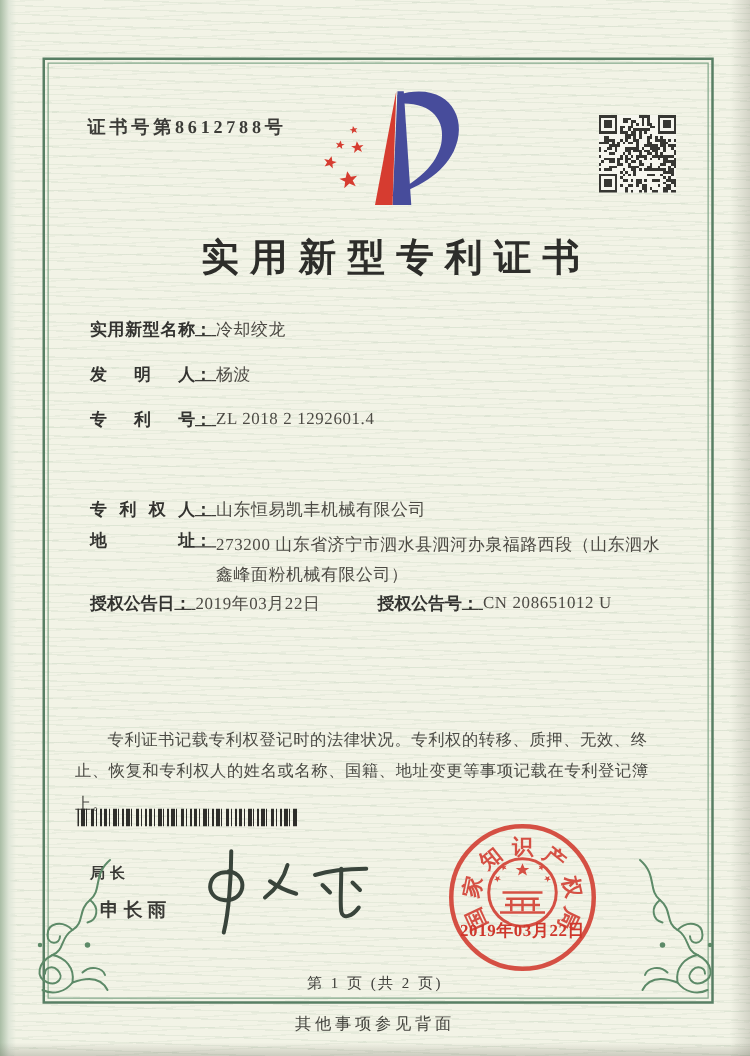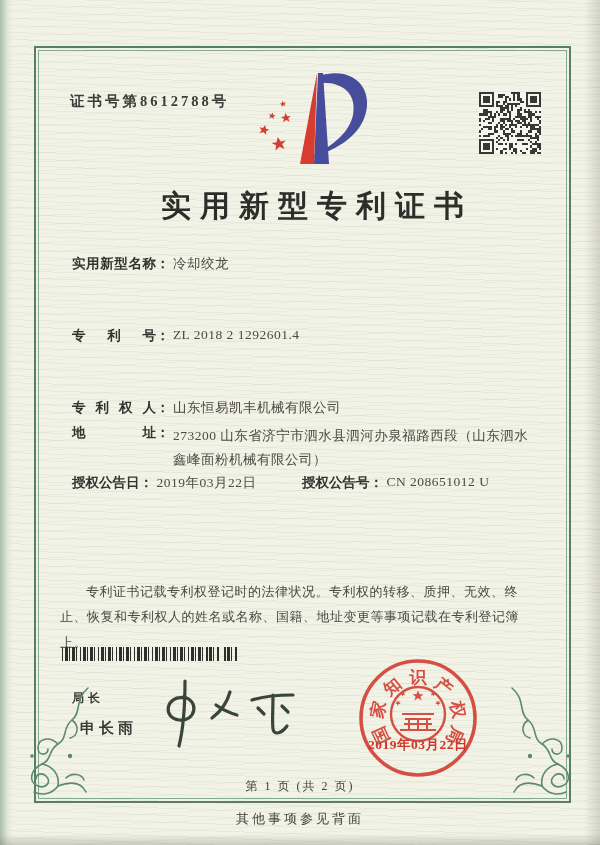--- a/index.html
+++ b/index.html
@@ -13,21 +13,21 @@
     background:linear-gradient(90deg,#a9bda5,#dfe6d8 55%,rgba(255,255,255,0));}
   .edge-right{position:absolute;right:0;top:0;width:16px;height:100%;
     background:linear-gradient(90deg,rgba(0,0,0,0),rgba(130,130,118,0.28));}
   .edge-bottom{position:absolute;left:0;bottom:0;width:100%;height:11px;
     background:linear-gradient(180deg,rgba(0,0,0,0),rgba(120,120,106,0.32));}
   .frame{position:absolute;left:34px;top:46px;width:533px;height:753px;border:2px solid #587f64;}
   .frame-inner{position:absolute;inset:2px;border:1px solid #84a98c;}
   .cert-no{position:absolute;left:70px;top:92px;font-size:14.5px;letter-spacing:3px;color:#3c3c38;font-weight:600;}
   .title{position:absolute;left:0;top:186px;width:100%;text-align:center;font-size:30px;
     font-weight:700;letter-spacing:9px;color:#2d2d2a;padding-left:17px;}
-  .frow{position:absolute;left:72px;font-size:13.5px;color:#3e3e3a;}
+  .frow{position:absolute;left:72px;font-size:13.5px;color:#3e3e3a;text-decoration:underline;}
   .lab{display:inline-block;width:84px;text-align:justify;text-align-last:justify;font-weight:600;color:#333330;vertical-align:top;}
   .colon{font-weight:600;color:#333330;vertical-align:top;}
   .val{color:#4c4a44;letter-spacing:0.5px;vertical-align:top;display:inline-block;}
   .val-wrap{width:358px;line-height:1.75;}
   .para{position:absolute;left:60px;width:484px;font-size:13px;line-height:1.95;color:#4a4a44;
     text-indent:2em;letter-spacing:0.5px;}
   .barcode{position:absolute;left:62px;top:647px;width:176px;height:14px;
     background-image:repeating-linear-gradient(90deg,
       #2e2e2a 0 1.5px, rgba(0,0,0,0) 1.5px 3px,
       #2e2e2a 3px 6px, rgba(0,0,0,0) 6px 7px,
@@ -110,20 +110,24 @@
         <path d="M15 0h1v1h-1zM16 0h1v1h-1zM17 0h1v1h-1zM18 0h1v1h-1zM9 1h1v1h-1zM10 1h1v1h-1zM11 1h1v1h-1zM16 1h1v1h-1zM18 1h1v1h-1zM9 2h1v1h-1zM10 2h1v1h-1zM12 2h1v1h-1zM13 2h1v1h-1zM16 2h1v1h-1zM18 2h1v1h-1zM12 3h1v1h-1zM14 3h1v1h-1zM16 3h1v1h-1zM18 3h1v1h-1zM19 3h1v1h-1zM8 4h1v1h-1zM9 4h1v1h-1zM11 4h1v1h-1zM12 4h1v1h-1zM19 4h1v1h-1zM20 4h1v1h-1zM8 5h1v1h-1zM11 5h1v1h-1zM13 5h1v1h-1zM14 5h1v1h-1zM15 5h1v1h-1zM16 5h1v1h-1zM17 5h1v1h-1zM18 5h1v1h-1zM8 6h1v1h-1zM9 6h1v1h-1zM10 6h1v1h-1zM12 6h1v1h-1zM13 6h1v1h-1zM15 6h1v1h-1zM17 6h1v1h-1zM10 7h1v1h-1zM11 7h1v1h-1zM12 7h1v1h-1zM13 7h1v1h-1zM15 7h1v1h-1zM19 7h1v1h-1zM2 8h1v1h-1zM3 8h1v1h-1zM10 8h1v1h-1zM11 8h1v1h-1zM13 8h1v1h-1zM15 8h1v1h-1zM18 8h1v1h-1zM19 8h1v1h-1zM21 8h1v1h-1zM23 8h1v1h-1zM2 9h1v1h-1zM3 9h1v1h-1zM4 9h1v1h-1zM5 9h1v1h-1zM8 9h1v1h-1zM10 9h1v1h-1zM13 9h1v1h-1zM14 9h1v1h-1zM18 9h1v1h-1zM21 9h1v1h-1zM22 9h1v1h-1zM23 9h1v1h-1zM24 9h1v1h-1zM26 9h1v1h-1zM28 9h1v1h-1zM0 10h1v1h-1zM1 10h1v1h-1zM2 10h1v1h-1zM3 10h1v1h-1zM5 10h1v1h-1zM7 10h1v1h-1zM9 10h1v1h-1zM11 10h1v1h-1zM12 10h1v1h-1zM14 10h1v1h-1zM18 10h1v1h-1zM19 10h1v1h-1zM23 10h1v1h-1zM24 10h1v1h-1zM25 10h1v1h-1zM4 11h1v1h-1zM5 11h1v1h-1zM6 11h1v1h-1zM7 11h1v1h-1zM14 11h1v1h-1zM17 11h1v1h-1zM18 11h1v1h-1zM19 11h1v1h-1zM20 11h1v1h-1zM21 11h1v1h-1zM23 11h1v1h-1zM24 11h1v1h-1zM26 11h1v1h-1zM27 11h1v1h-1zM28 11h1v1h-1zM0 12h1v1h-1zM3 12h1v1h-1zM4 12h1v1h-1zM6 12h1v1h-1zM10 12h1v1h-1zM11 12h1v1h-1zM12 12h1v1h-1zM13 12h1v1h-1zM14 12h1v1h-1zM16 12h1v1h-1zM19 12h1v1h-1zM20 12h1v1h-1zM21 12h1v1h-1zM22 12h1v1h-1zM24 12h1v1h-1zM27 12h1v1h-1zM0 13h1v1h-1zM2 13h1v1h-1zM6 13h1v1h-1zM10 13h1v1h-1zM11 13h1v1h-1zM13 13h1v1h-1zM14 13h1v1h-1zM15 13h1v1h-1zM17 13h1v1h-1zM18 13h1v1h-1zM20 13h1v1h-1zM21 13h1v1h-1zM24 13h1v1h-1zM28 13h1v1h-1zM4 14h1v1h-1zM5 14h1v1h-1zM9 14h1v1h-1zM11 14h1v1h-1zM15 14h1v1h-1zM18 14h1v1h-1zM19 14h1v1h-1zM21 14h1v1h-1zM23 14h1v1h-1zM28 14h1v1h-1zM0 15h1v1h-1zM8 15h1v1h-1zM10 15h1v1h-1zM12 15h1v1h-1zM14 15h1v1h-1zM15 15h1v1h-1zM16 15h1v1h-1zM17 15h1v1h-1zM20 15h1v1h-1zM21 15h1v1h-1zM22 15h1v1h-1zM23 15h1v1h-1zM24 15h1v1h-1zM25 15h1v1h-1zM26 15h1v1h-1zM27 15h1v1h-1zM2 16h1v1h-1zM3 16h1v1h-1zM4 16h1v1h-1zM5 16h1v1h-1zM7 16h1v1h-1zM8 16h1v1h-1zM10 16h1v1h-1zM11 16h1v1h-1zM14 16h1v1h-1zM17 16h1v1h-1zM19 16h1v1h-1zM22 16h1v1h-1zM24 16h1v1h-1zM25 16h1v1h-1zM28 16h1v1h-1zM1 17h1v1h-1zM4 17h1v1h-1zM5 17h1v1h-1zM7 17h1v1h-1zM10 17h1v1h-1zM12 17h1v1h-1zM13 17h1v1h-1zM15 17h1v1h-1zM24 17h1v1h-1zM25 17h1v1h-1zM26 17h1v1h-1zM27 17h1v1h-1zM28 17h1v1h-1zM0 18h1v1h-1zM7 18h1v1h-1zM8 18h1v1h-1zM11 18h1v1h-1zM15 18h1v1h-1zM16 18h1v1h-1zM19 18h1v1h-1zM23 18h1v1h-1zM24 18h1v1h-1zM27 18h1v1h-1zM28 18h1v1h-1zM4 19h1v1h-1zM5 19h1v1h-1zM6 19h1v1h-1zM11 19h1v1h-1zM12 19h1v1h-1zM13 19h1v1h-1zM14 19h1v1h-1zM18 19h1v1h-1zM19 19h1v1h-1zM22 19h1v1h-1zM26 19h1v1h-1zM28 19h1v1h-1zM0 20h1v1h-1zM2 20h1v1h-1zM3 20h1v1h-1zM4 20h1v1h-1zM9 20h1v1h-1zM12 20h1v1h-1zM13 20h1v1h-1zM15 20h1v1h-1zM17 20h1v1h-1zM18 20h1v1h-1zM19 20h1v1h-1zM20 20h1v1h-1zM21 20h1v1h-1zM22 20h1v1h-1zM23 20h1v1h-1zM24 20h1v1h-1zM26 20h1v1h-1zM27 20h1v1h-1zM8 21h1v1h-1zM10 21h1v1h-1zM13 21h1v1h-1zM24 21h1v1h-1zM25 21h1v1h-1zM26 21h1v1h-1zM27 21h1v1h-1zM9 22h1v1h-1zM11 22h1v1h-1zM13 22h1v1h-1zM18 22h1v1h-1zM19 22h1v1h-1zM20 22h1v1h-1zM23 22h1v1h-1zM27 22h1v1h-1zM8 23h1v1h-1zM24 23h1v1h-1zM26 23h1v1h-1zM9 24h1v1h-1zM10 24h1v1h-1zM12 24h1v1h-1zM14 24h1v1h-1zM15 24h1v1h-1zM17 24h1v1h-1zM20 24h1v1h-1zM21 24h1v1h-1zM22 24h1v1h-1zM25 24h1v1h-1zM26 24h1v1h-1zM27 24h1v1h-1zM28 24h1v1h-1zM14 25h1v1h-1zM15 25h1v1h-1zM24 25h1v1h-1zM27 25h1v1h-1zM28 25h1v1h-1zM8 26h1v1h-1zM11 26h1v1h-1zM12 26h1v1h-1zM14 26h1v1h-1zM16 26h1v1h-1zM17 26h1v1h-1zM22 26h1v1h-1zM25 26h1v1h-1zM26 26h1v1h-1zM28 26h1v1h-1zM10 27h1v1h-1zM16 27h1v1h-1zM17 27h1v1h-1zM19 27h1v1h-1zM24 27h1v1h-1zM25 27h1v1h-1zM26 27h1v1h-1zM10 28h1v1h-1zM12 28h1v1h-1zM15 28h1v1h-1zM17 28h1v1h-1zM20 28h1v1h-1zM21 28h1v1h-1zM24 28h1v1h-1zM25 28h1v1h-1zM27 28h1v1h-1zM28 28h1v1h-1z"></path>
       </g>
   </svg>
 
   <div class="title">实用新型专利证书</div>
 
   <div class="frow" style="top:255px">
     <span class="lab">实用新型名称</span><span class="colon">：</span>
     <span class="val">冷却绞龙</span>
   </div>
+  <div class="frow" style="top:291px">
+    <span class="lab">发明人</span><span class="colon">：</span>
+    <span class="val">杨波</span>
+  </div>
   <div class="frow" style="top:327px">
     <span class="lab">专利号</span><span class="colon">：</span>
     <span class="val">ZL 2018 2 1292601.4</span>
   </div>
   <div class="frow" style="top:399px">
     <span class="lab">专利权人</span><span class="colon">：</span>
     <span class="val">山东恒易凯丰机械有限公司</span>
   </div>
   <div class="frow" style="top:424px">
     <span class="lab">地址</span><span class="colon">：</span>

